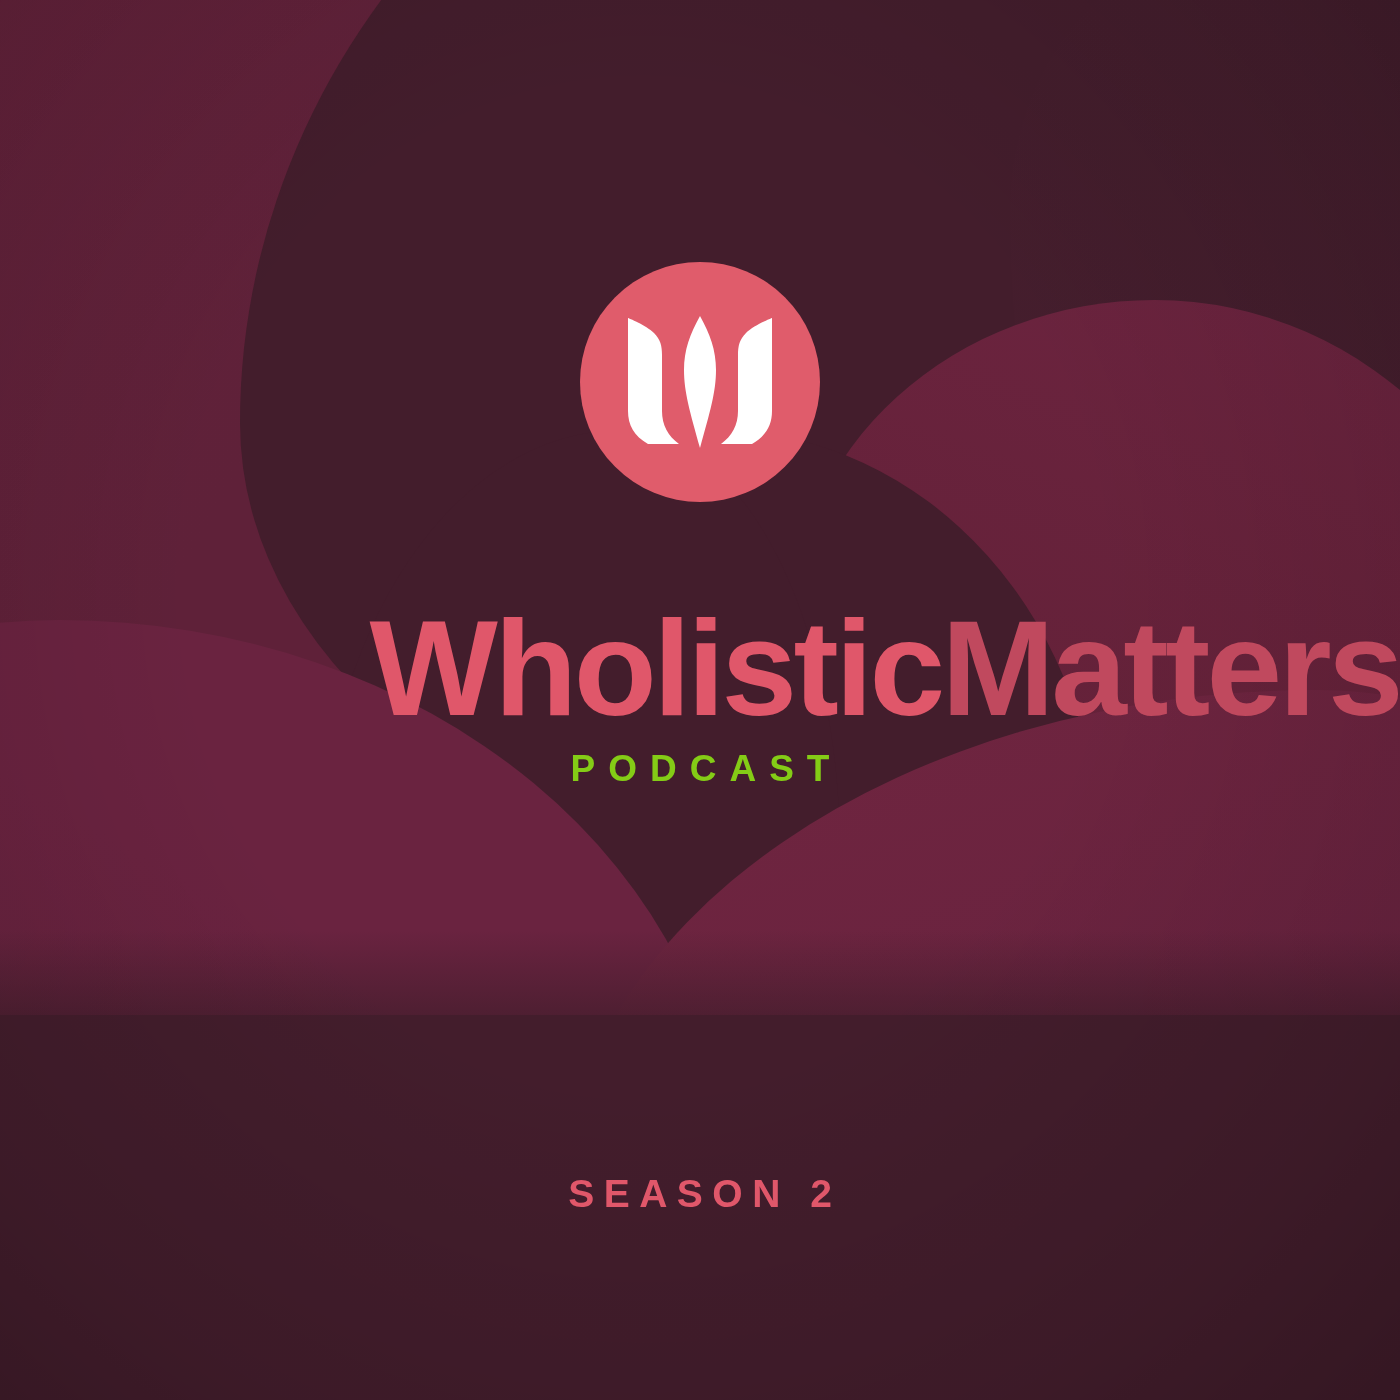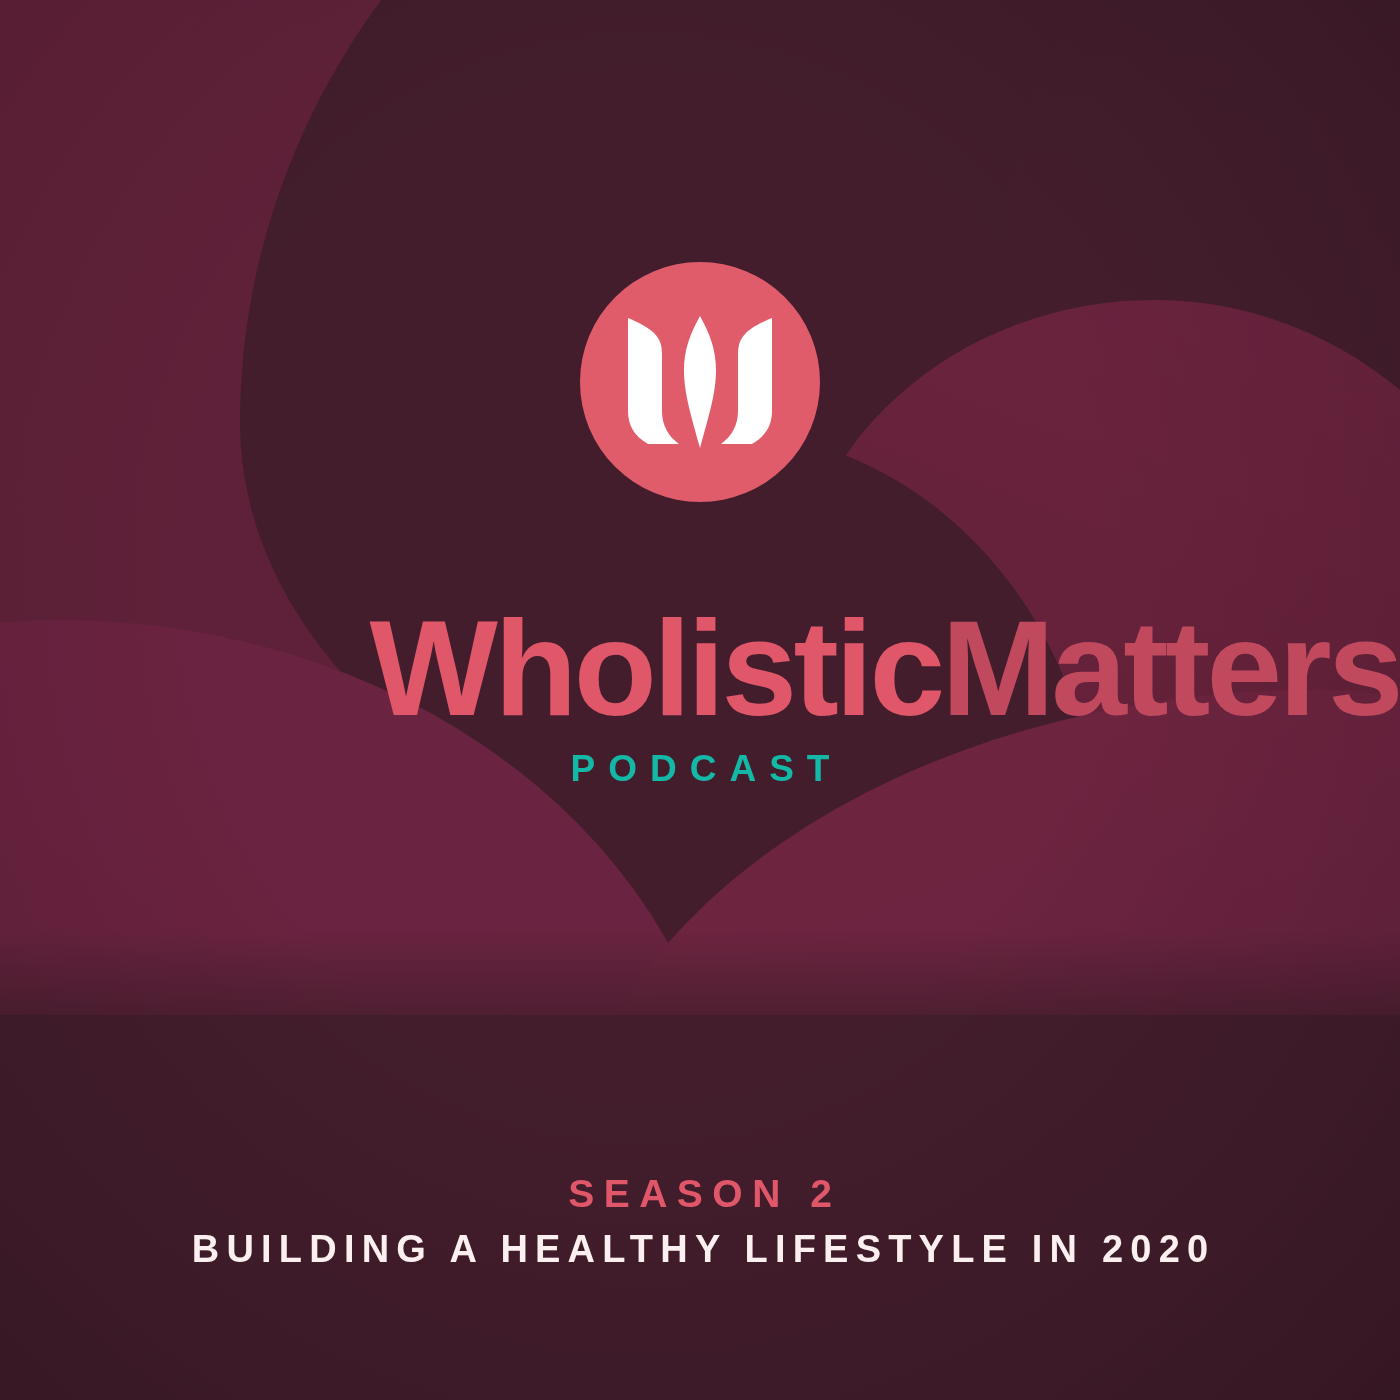--- a/index.html
+++ b/index.html
@@ -174,21 +174,21 @@
   .podcast {
     position: absolute;
     top: 748px;
     left: 0;
     width: 1400px;
     text-align: center;
     font-size: 37px;
     font-weight: 700;
     letter-spacing: 13px;
     text-indent: 13px;
-    color: #14b8a6;
+    color: #84cc16;
   }
 
   .season {
     position: absolute;
     top: 1172px;
     left: 0;
     width: 1400px;
     text-align: center;
     font-size: 39px;
     font-weight: 700;
@@ -237,15 +237,14 @@
 
       <path fill="#ffffff" d="M148 2 C148 2 130 9 122 17 C115.5 23.6 114 30 114 39 L114 95 C114 109 108 120 97 128 L128 128 C142 120 148 109 148 95 Z"></path>
     </svg>
   </div>
 
   <div class="wordmark"><span class="wm-a">Wholistic</span><span class="wm-b">Matters</span></div>
 
   <div class="podcast">PODCAST</div>
 
   <div class="season">SEASON 2</div>
-  <div class="tagline">BUILDING A HEALTHY LIFESTYLE IN 2020</div>
 
 </div>
 
 </body></html>

